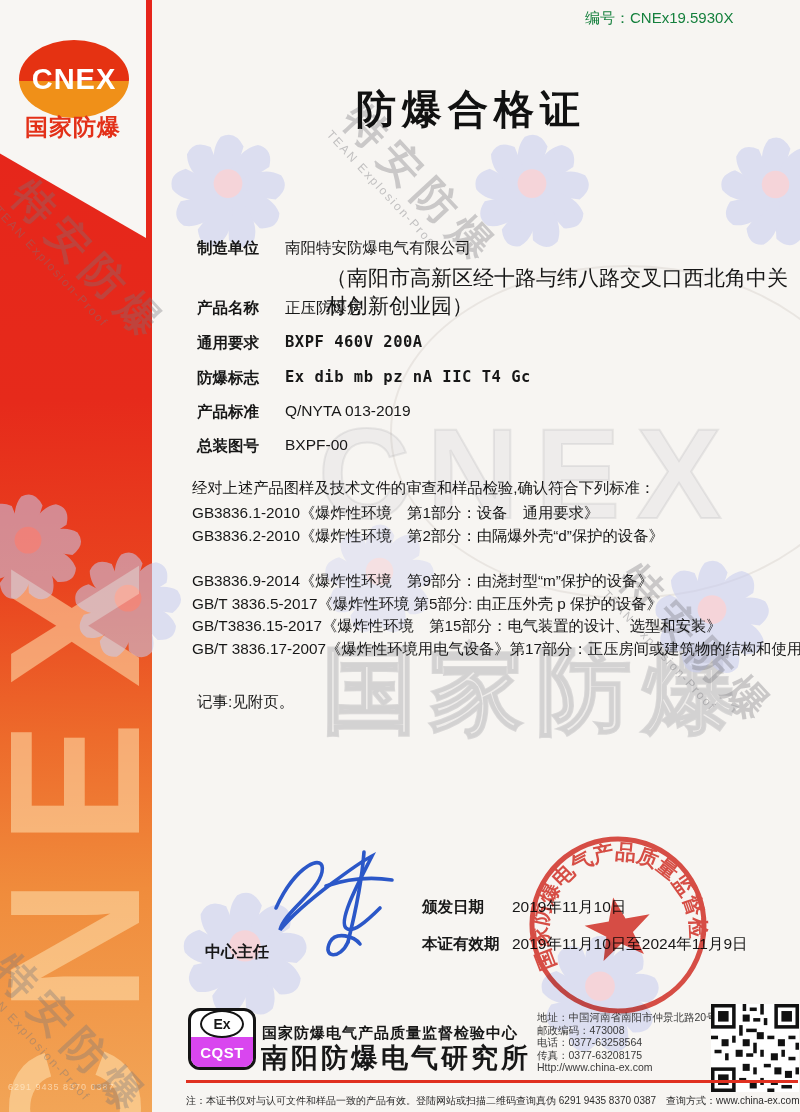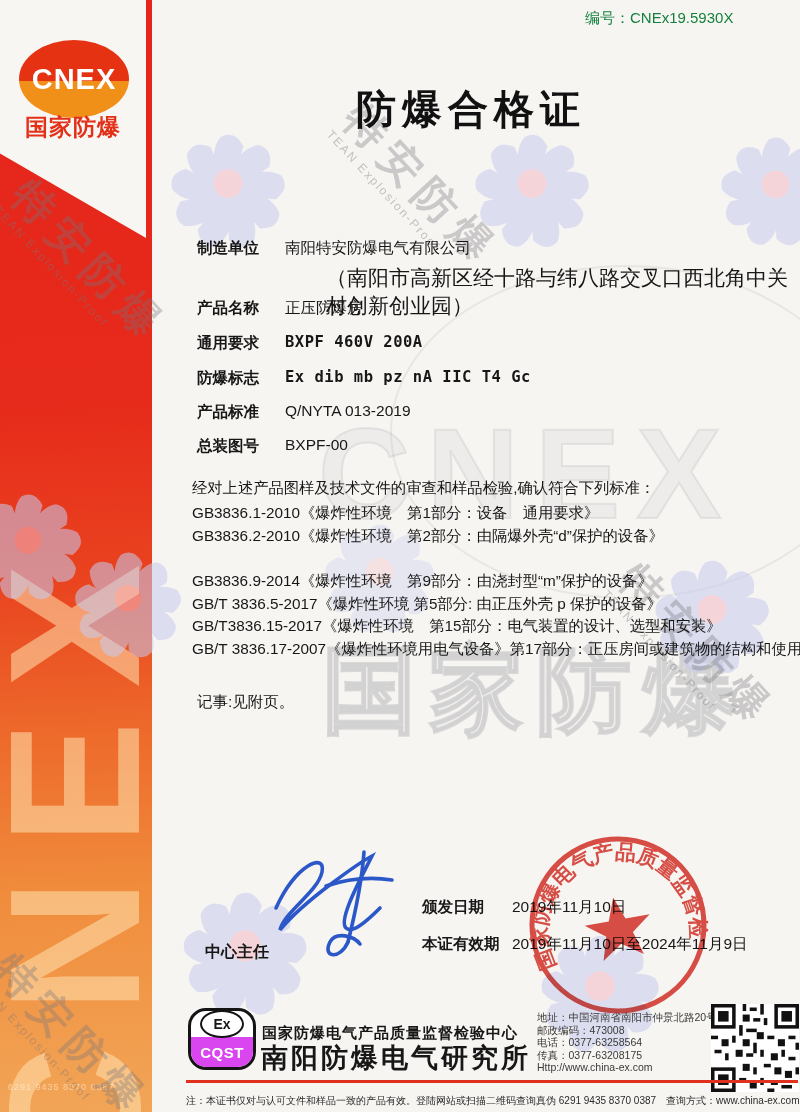--- a/index.html
+++ b/index.html
@@ -51,21 +51,21 @@
   .remark{position:absolute;left:197px;top:692px;font-size:15.5px;}
   .sig-label{position:absolute;left:205px;top:898px;font-size:16px;font-weight:700;margin-top:44px;}
   .sig-svg{position:absolute;left:268px;top:846px;z-index:6;}
   .date-lbl{position:absolute;left:422px;font-size:15.5px;font-weight:700;}
   .date-val{position:absolute;left:512px;font-size:15.5px;}
   
   .stamp{position:absolute;left:518px;top:825px;z-index:7;opacity:.88;
     mix-blend-mode:multiply;transform:rotate(-10deg);pointer-events:none;}
   
   .ex-logo{position:absolute;left:188px;top:1008px;width:62px;height:56px;border:3px solid #141414;
-    border-radius:18px;background:#fff;overflow:hidden;}
+    border-radius:12px;background:#fff;overflow:hidden;}
   .ex-top{height:26px;display:flex;align-items:center;justify-content:center;}
   .ex-oval{width:40px;height:24px;border:2.5px solid #141414;border-radius:50%;
     display:flex;align-items:center;justify-content:center;font-size:14px;font-weight:700;}
   .ex-bottom{height:30px;background:#d946ef;color:#fff;display:flex;align-items:center;
     justify-content:center;font-size:15px;font-weight:700;letter-spacing:.5px;}
   .center-name{position:absolute;left:262px;top:1024px;font-size:15px;font-weight:700;letter-spacing:1px;}
   .institute{position:absolute;left:261px;top:1040px;font-size:27px;font-weight:600;letter-spacing:3px;}
   .addr{position:absolute;left:537px;top:1011px;font-size:10.5px;line-height:12.6px;color:#3a3a3a;}
   .qr{position:absolute;left:711px;top:1004px;}
   .red-line{position:absolute;left:186px;top:1080px;width:612px;height:3px;background:#e03020;}

